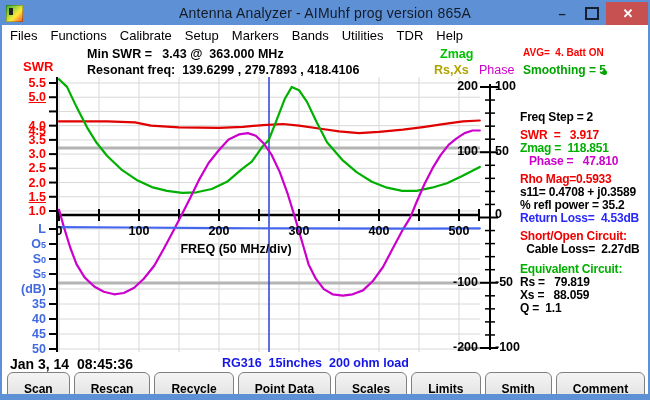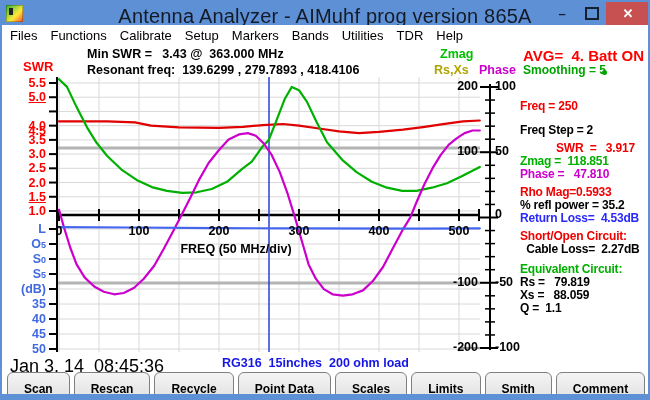--- a/index.html
+++ b/index.html
@@ -8,61 +8,61 @@
     font-family:"Liberation Sans",sans-serif;overflow:hidden;
     box-sizing:border-box;border:2px solid #5e90d6;
   }
   
   #titlebar{position:absolute;left:0;top:0;width:100%;height:23px;background:#5e90d6;}
   #appicon{position:absolute;left:4px;top:3px;width:17px;height:17px;
     background:linear-gradient(135deg,#2fae3a 0%,#9fd43a 35%,#ffe93a 60%,#f3512f 100%);
     box-shadow:inset 0 0 0 1px rgba(0,0,0,.25);}
   #appicon:after{content:"";position:absolute;left:3px;top:3px;width:4px;height:7px;background:#222;}
   #title{position:absolute;left:0;top:3px;width:100%;text-align:center;
-    font-size:20px;color:#141b26;letter-spacing:.2px;}
+    font-size:14px;color:#141b26;letter-spacing:.2px;}
   .winbtn{position:absolute;top:0;height:23px;display:flex;align-items:center;justify-content:center;}
   #btn-min{left:546px;width:28px;color:#15202e;font-weight:bold;font-size:13px;}
   #btn-max{left:576px;width:28px;}
   #btn-max .sq{width:10px;height:9px;border:2px solid #15202e;}
   #btn-close{left:604px;width:44px;background:#c75050;color:#fff;font-size:13px;font-weight:bold;}
   
   #menubar{position:absolute;left:0;top:23px;width:100%;height:21px;background:#fff;
     display:flex;align-items:center;gap:13px;padding-left:8px;box-sizing:border-box;
     font-size:13px;color:#000;}
   .menu-item{white-space:pre;cursor:default;}
   
   .abs{position:absolute;white-space:pre;}
   #hdr-line1,#hdr-line2{left:85px;font-size:12.5px;font-weight:bold;color:#000;}
   #hdr-line1{top:45px;} #hdr-line2{top:61px;}
   #swr-axis-title{left:21px;top:57px;color:#ff0000;font-weight:bold;font-size:13px;}
   #leg-zmag{left:438px;top:45px;color:#00c000;font-weight:bold;font-size:12.5px;}
   #leg-rsxs{left:432px;top:61px;color:#b0a400;font-weight:bold;font-size:12.5px;}
-  #leg-phase{left:477px;top:61px;color:#cc00cc;font-weight:bold;font-size:12.5px;}
-  #hdr-avg{left:521px;top:45px;color:#ff0000;font-weight:bold;font-size:15px;}
+  #leg-phase{left:477px;top:61px;color:#cc00cc;font-weight:normal;font-size:12.5px;}
+  #hdr-avg{left:521px;top:45px;color:#ff0000;font-weight:bold;font-size:10px;}
   #hdr-smooth{left:521px;top:61px;color:#00a400;font-weight:bold;font-size:12px;}
   #smooth-dot{left:600px;top:68px;width:5px;height:5px;border-radius:50%;background:#00a400;}
   
   .swr-tick{position:absolute;width:30px;text-align:right;color:#ff0000;
     font-weight:bold;font-size:12.5px;}
   .loss-tick{position:absolute;width:34px;text-align:right;color:#4169e1;
     font-weight:bold;font-size:12.5px;}
   .loss-tick .sub{font-size:9px;}
   .x-tick{position:absolute;width:40px;text-align:center;color:#000;
     font-weight:bold;font-size:12.5px;}
   .z-tick{position:absolute;width:40px;text-align:right;color:#000;
     font-weight:bold;font-size:12.5px;}
   .ph-tick{position:absolute;width:40px;text-align:left;color:#000;
     font-weight:bold;font-size:12.5px;}
   #freq-axis-label{left:154px;top:240px;width:160px;text-align:center;
     font-weight:bold;font-size:12.5px;color:#000;}
   
   #readout{position:absolute;left:518px;top:98px;width:130px;}
   .ro-line{white-space:pre;font-size:12px;font-weight:bold;line-height:13px;letter-spacing:-0.2px;}
   
-  #status-date{left:8px;top:354px;font-size:18px;font-weight:normal;color:#000;}
+  #status-date{left:8px;top:354px;font-size:14px;font-weight:bold;color:#000;}
   #status-note{left:220px;top:354px;font-size:12.5px;font-weight:bold;color:#1515e6;}
   #buttonbar{position:absolute;left:0;top:370px;width:100%;height:20px;
     display:flex;gap:4px;padding:0 5px;box-sizing:border-box;}
   .bar-btn{flex:1;background:linear-gradient(#f4f4f4,#dddddd);border:1px solid #808080;
     border-radius:6px;font-family:"Liberation Sans",sans-serif;font-size:12px;font-weight:bold;
     color:#000;display:flex;align-items:center;justify-content:center;white-space:nowrap;padding:16px;}
   #bottomstrip{position:absolute;left:0;top:392px;width:100%;height:8px;background:#5e90d6;}
   #chart-svg{position:absolute;left:0;top:0;}
 </style>
 </head>
@@ -232,26 +232,26 @@
       <div class="z-tick abs" style="left: 436px; top: 338px;">-200</div>
       <div class="ph-tick abs" style="left: 493px; top: 77px;">100</div>
       <div class="ph-tick abs" style="left: 493px; top: 142px;">50</div>
       <div class="ph-tick abs" style="left: 493px; top: 205px;">0</div>
       <div class="ph-tick abs" style="left: 493px; top: 273px;">-50</div>
       <div class="ph-tick abs" style="left: 493px; top: 338px;">-100</div>
     </div>
   <div class="abs" id="freq-axis-label">FREQ (50 MHz/div)</div>
 
   <div id="readout">
-      <div class="ro-line" style="color: rgb(240, 0, 0); margin-top: 0px;">Freq = 250</div>
       <div class="ro-line" style="color: rgb(0, 0, 0); margin-top: 11px;">Freq Step = 2</div>
-      <div class="ro-line" style="color: rgb(240, 0, 0); margin-top: 5px; margin-left: 36px;">SWR  =   3.917</div>
+      <div class="ro-line" style="color: rgb(240, 0, 0); margin-top: 5px;">SWR  =   3.917</div>
       <div class="ro-line" style="color: rgb(0, 176, 0); margin-top: 0px;">Zmag =  118.851</div>
-      <div class="ro-line" style="color: rgb(204, 0, 204); margin-top: 0px;">Phase =   47.810</div>
+      <div class="ro-line" style="color: rgb(204, 0, 204); margin-top: 0px; margin-left: 9px;">Phase =   47.810</div>
       <div class="ro-line" style="color: rgb(240, 0, 0); margin-top: 5px;">Rho Mag=0.5933</div>
+      <div class="ro-line" style="color: rgb(0, 0, 0); margin-top: 0px;">s11= 0.4708 + j0.3589</div>
       <div class="ro-line" style="color: rgb(0, 0, 0); margin-top: 0px;">% refl power = 35.2</div>
       <div class="ro-line" style="color: rgb(40, 40, 255); margin-top: 0px;">Return Loss=  4.53dB</div>
       <div class="ro-line" style="color: rgb(240, 0, 0); margin-top: 5px;">Short/Open Circuit:</div>
       <div class="ro-line" style="color: rgb(0, 0, 0); margin-top: 0px;">  Cable Loss=  2.27dB</div>
       <div class="ro-line" style="color: rgb(0, 176, 0); margin-top: 7px;">Equivalent Circuit:</div>
       <div class="ro-line" style="color: rgb(0, 0, 0); margin-top: 0px;">Rs =   79.819</div>
       <div class="ro-line" style="color: rgb(0, 0, 0); margin-top: 0px;">Xs =   88.059</div>
       <div class="ro-line" style="color: rgb(0, 0, 0); margin-top: 0px;">Q =  1.1</div>
     </div>
 

